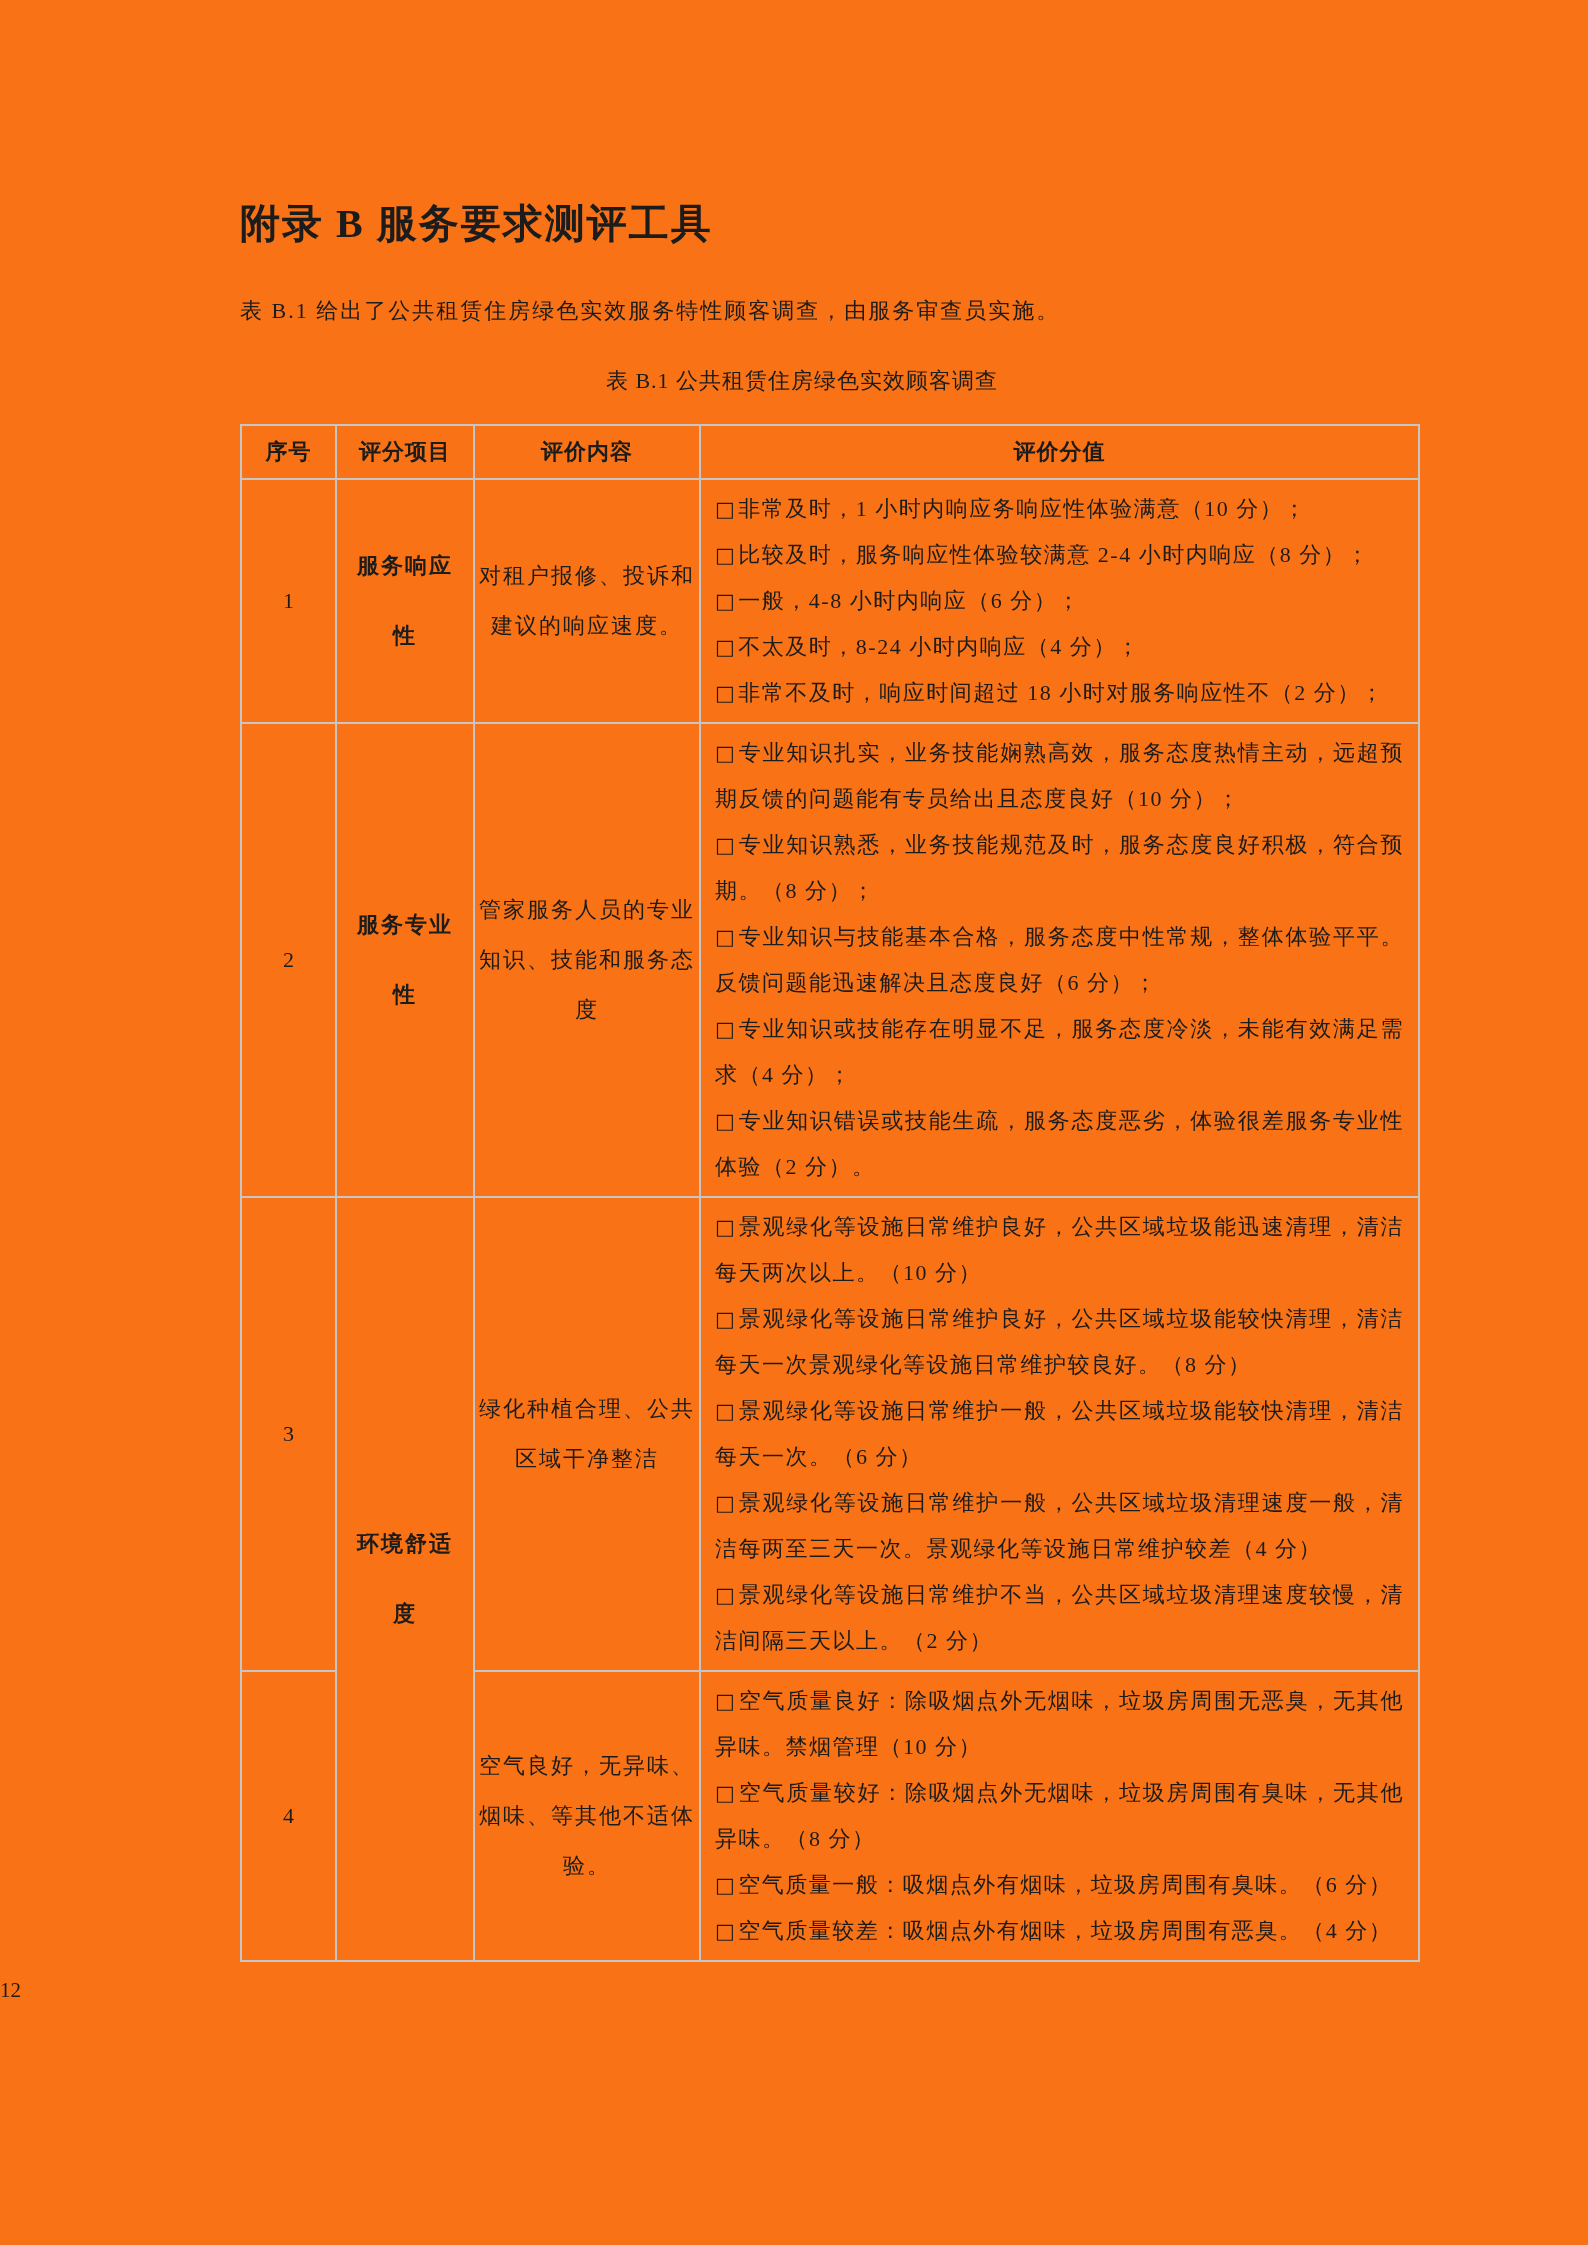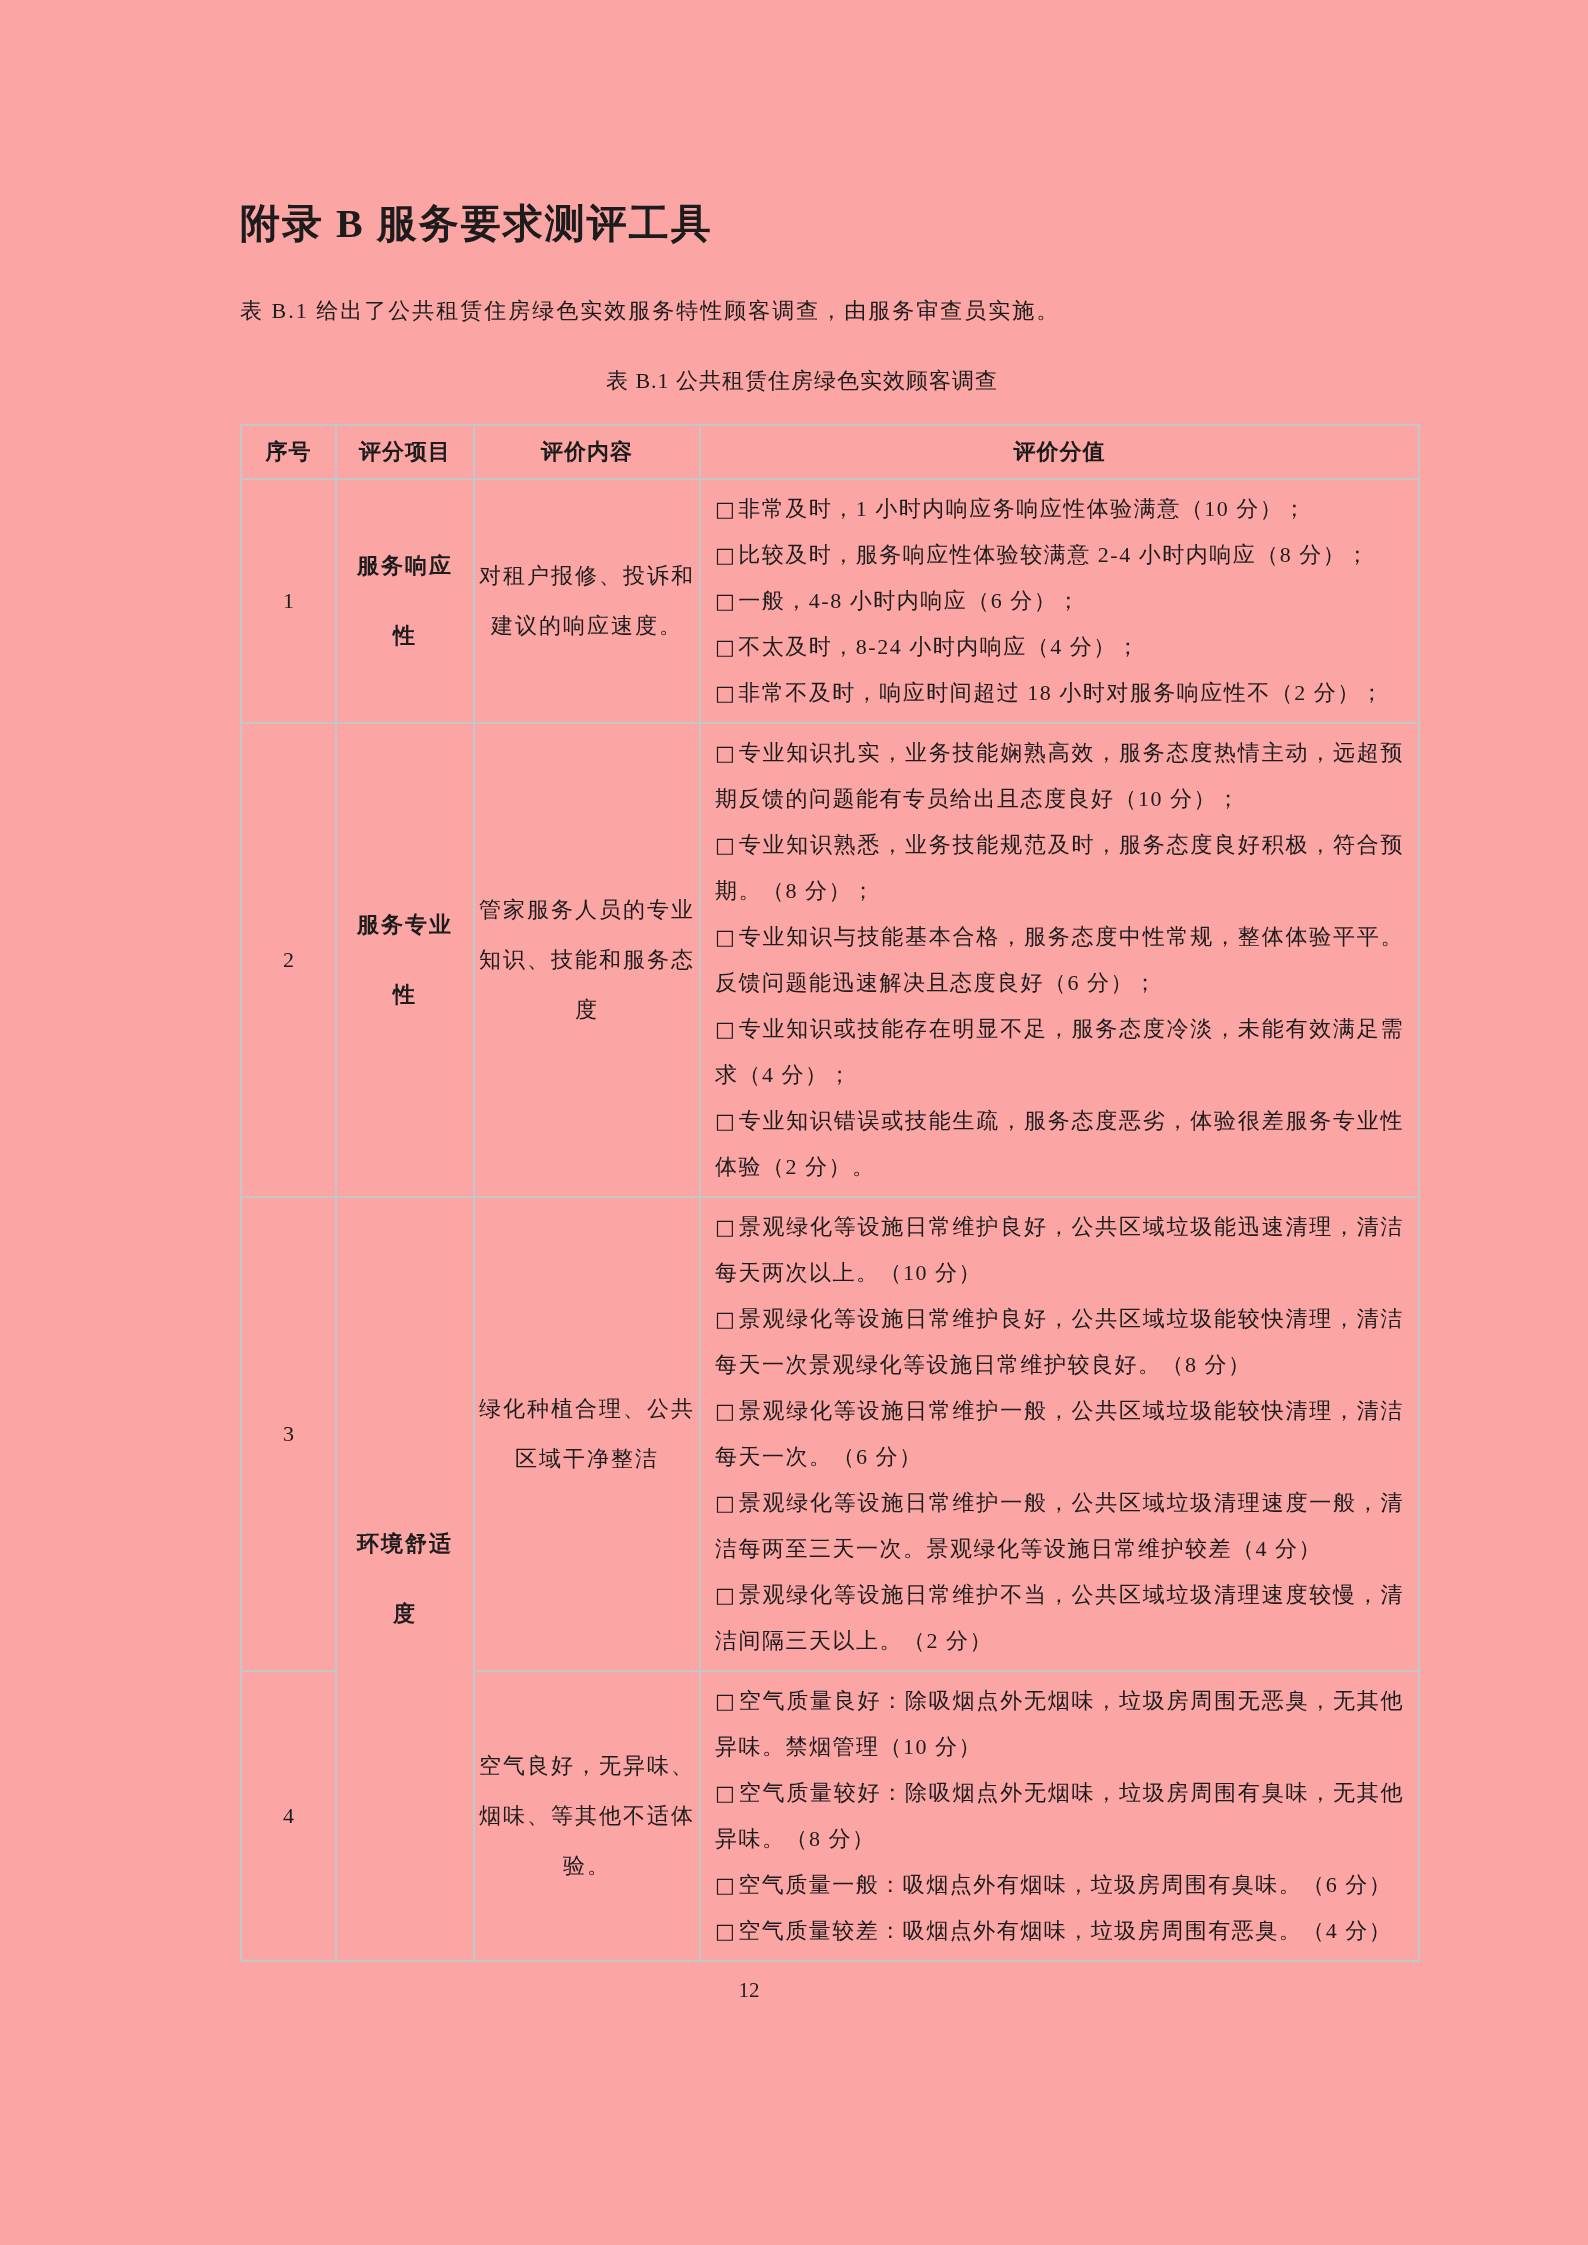--- a/index.html
+++ b/index.html
@@ -1,21 +1,21 @@
 <!DOCTYPE html>
 <html><head>
 <meta charset="utf-8">
 <style>
   html,body{margin:0;padding:0;background:#ffffff;}
   body{
     width:1588px;height:2245px;position:relative;
     font-family:"Liberation Serif","DejaVu Serif",serif;
     color:#1c1c1c;
   }
-  .page{position:relative;width:1588px;height:2245px;background:#fca5a5;overflow:hidden;}
+  .page{position:relative;width:1588px;height:2245px;background:#f97316;overflow:hidden;}
 
   .doc-title{
     position:absolute;left:240px;top:196px;margin:0;
     font-size:40px;font-weight:bold;letter-spacing:2px;white-space:nowrap;
   }
   .intro{
     position:absolute;left:240px;top:296px;margin:0;
     font-size:22px;letter-spacing:2px;white-space:nowrap;
   }
   .caption{
@@ -52,21 +52,21 @@
   }
   .opt{
     line-height:46px;text-align:justify;
   }
   .cb{
     font-family:"DejaVu Sans","Liberation Sans",sans-serif;
     font-size:21px;margin-right:2px;
   }
   .pagenum{
     position:absolute;left:0;top:1978px;width:1498px;
-    text-align:center;font-size:21px;
+    font-size:21px;
   }
 </style>
 </head>
 <body>
 
 <div class="page">
 
   <h1 class="doc-title">附录 B 服务要求测评工具</h1>
 
   <p class="intro">表 B.1 给出了公共租赁住房绿色实效服务特性顾客调查，由服务审查员实施。</p>

